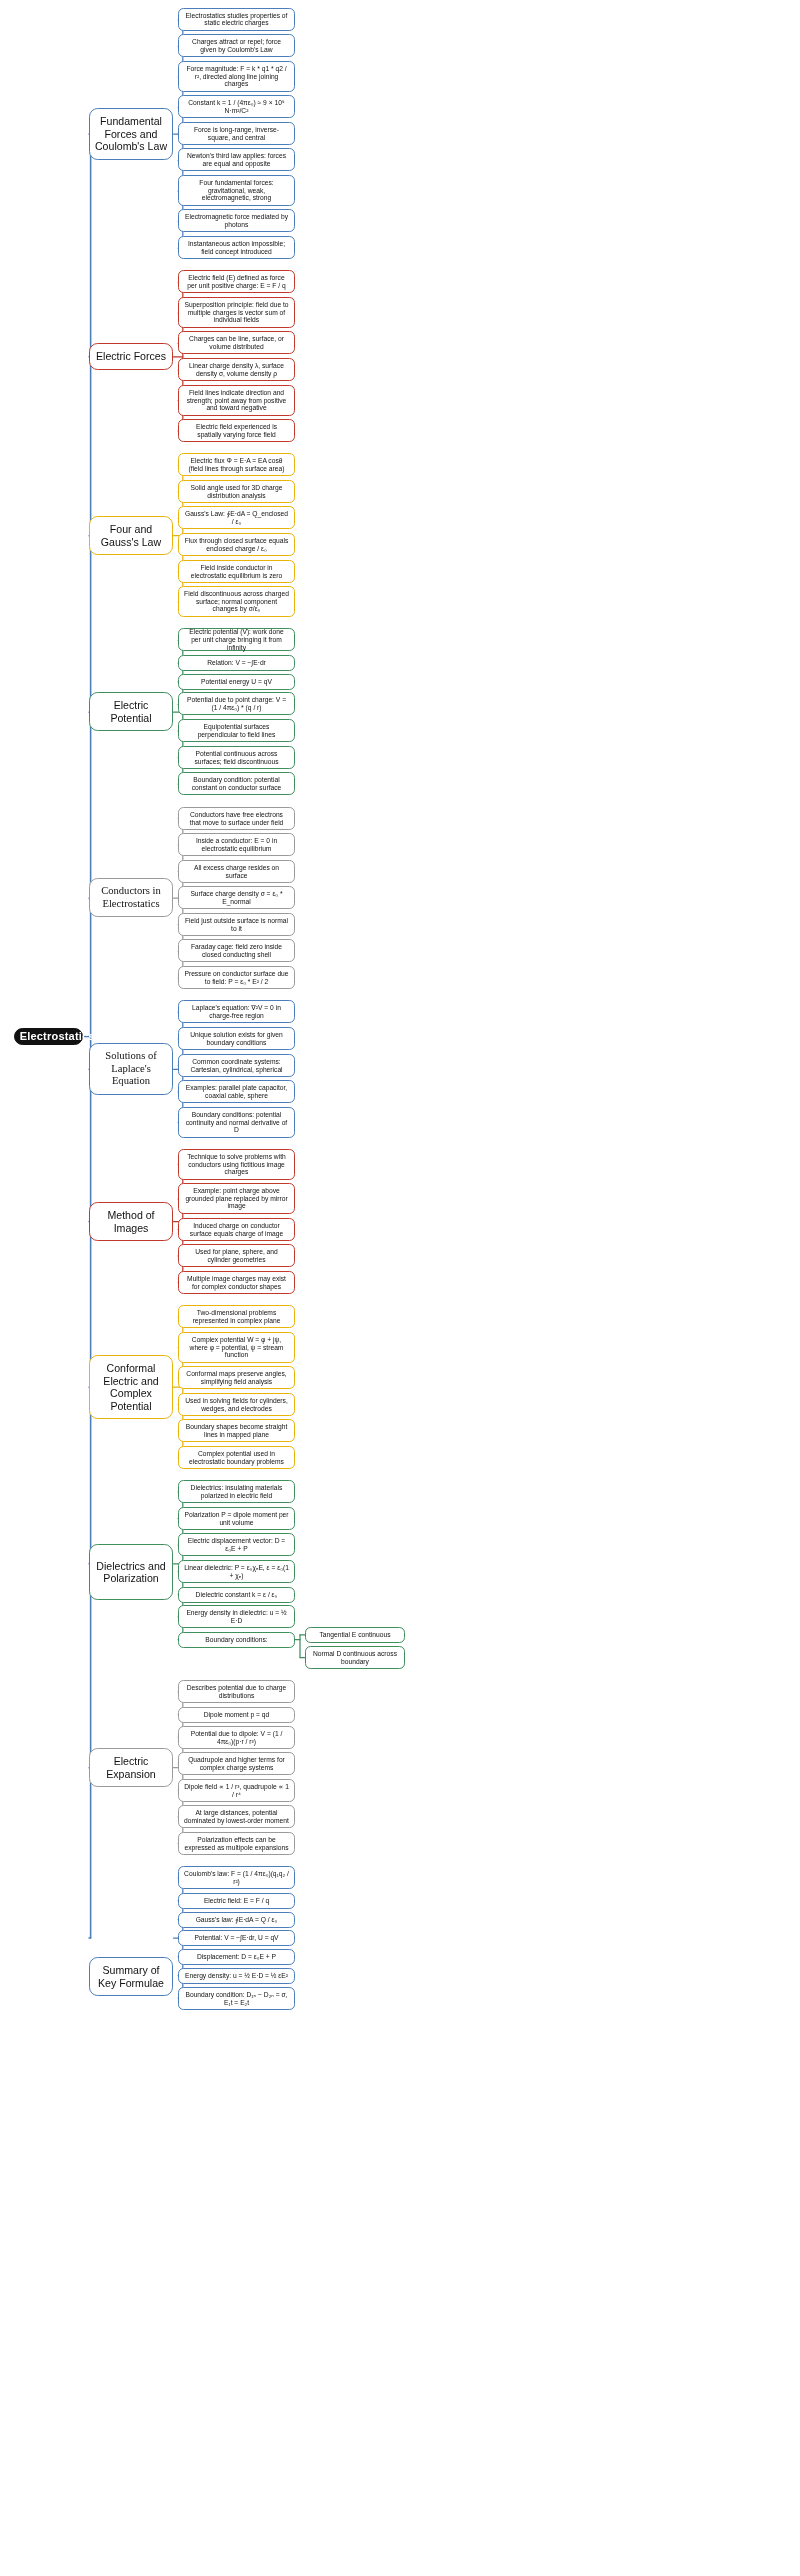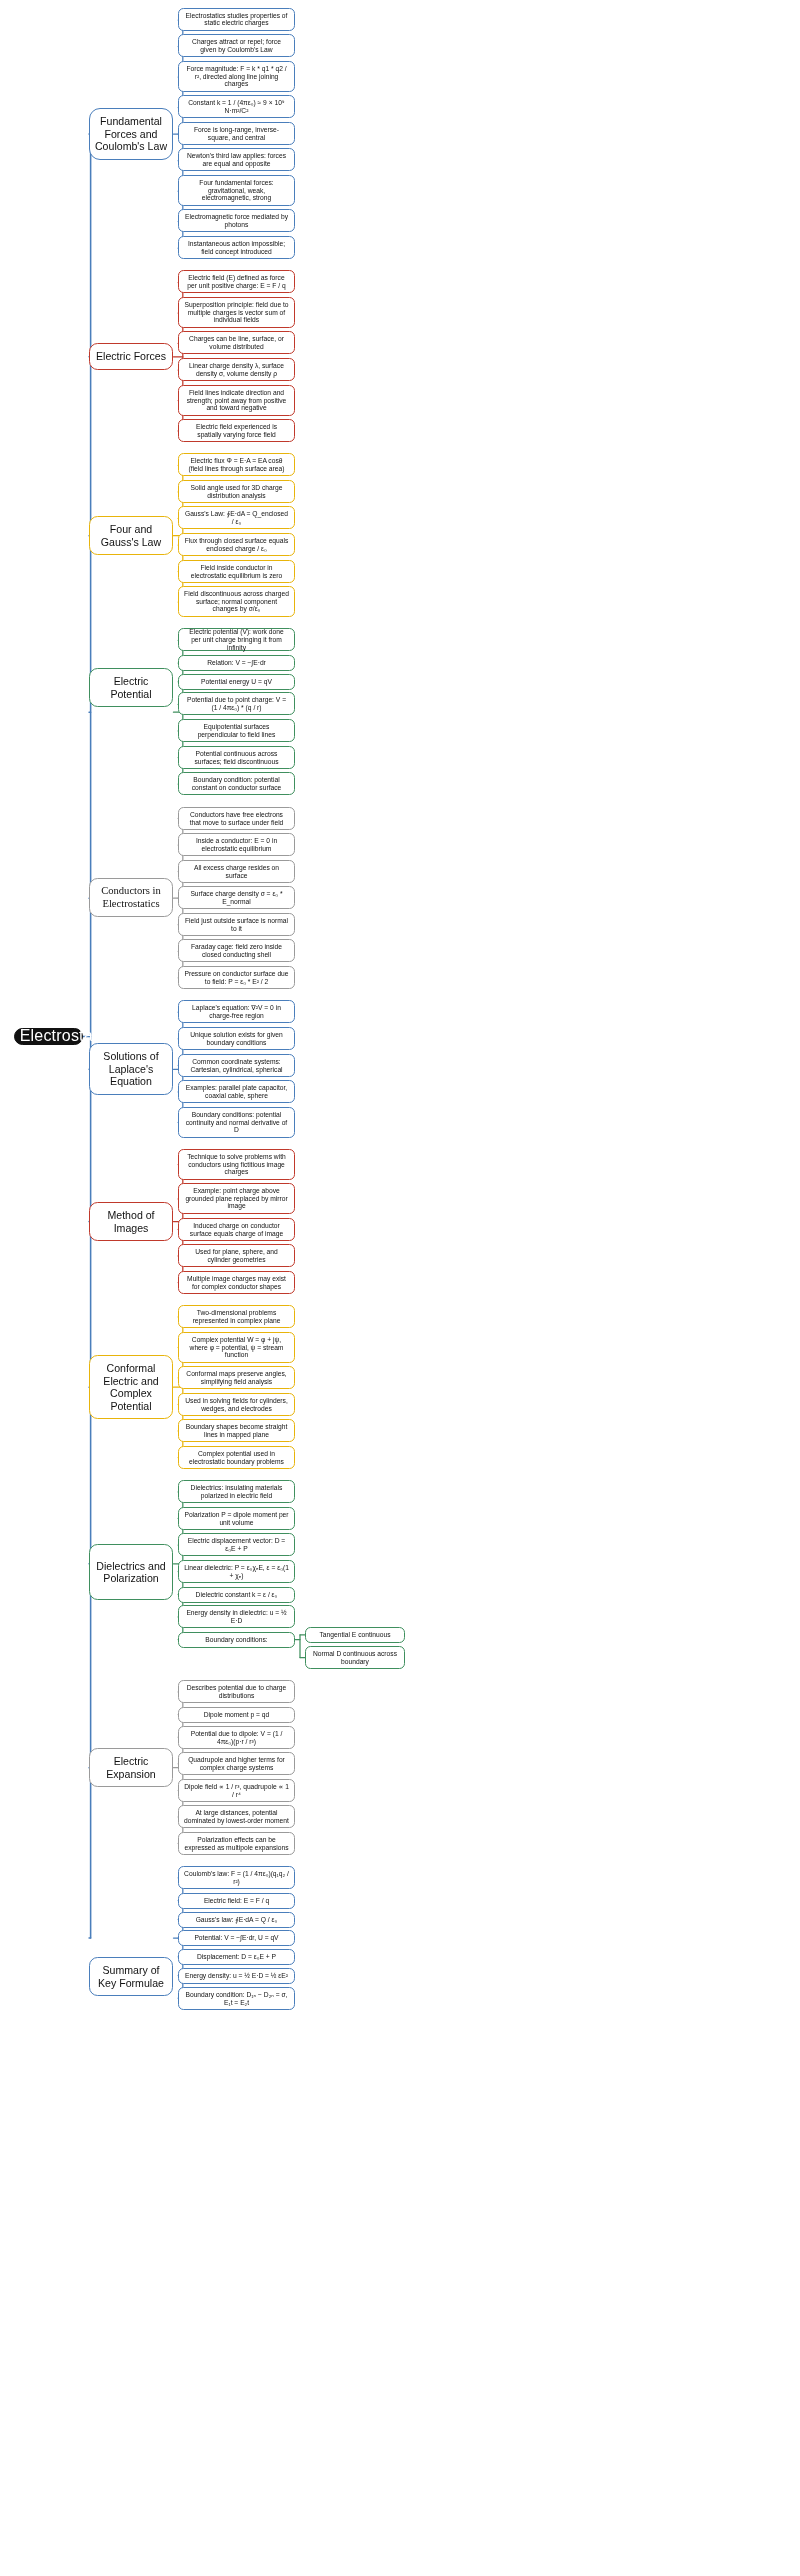--- a/index.html
+++ b/index.html
@@ -11,21 +11,21 @@
   #canvas{position:absolute;inset:0;}
   svg.links{position:absolute;left:0;top:0;width:800px;height:2576px;pointer-events:none;}
 
   .node{position:absolute;box-sizing:border-box;display:flex;align-items:center;justify-content:center;
         text-align:center;border-radius:7px;background:#ffffff;border:1.6px solid #4a7ebb;
         padding:2.3px 4.7px;line-height:1.18;}
   .node span{display:block;width:100%;}
 
   .root{
     background:#111111;color:#ffffff;border:1.6px solid #111111;border-radius:8.6px;
-    font-size:16px;font-weight:400;letter-spacing:0.2px;
+    font-size:11px;font-weight:700;letter-spacing:0.2px;
   }
   .branch{font-size:10.6px;font-weight:400;border-width:1.6px;border-radius:8.6px;color:#111;}
   .leaf{font-size:6.7px;font-weight:400;border-width:1.3px;border-radius:5.5px;color:#111;}
 
   .c-blue{border-color:#4a7ebb;}
   .c-red{border-color:#c0392b;}
   .c-orange{border-color:#e8b40b;}
   .c-green{border-color:#3f8f5e;}
   .c-gray{border-color:#9a9a9a;}
 </style>
@@ -167,21 +167,21 @@
       </div>
       <div class="node leaf c-blue" style="left: 178px; top: 175px; width: 117px; height: 31px;">
         <span>Four fundamental forces: gravitational, weak, electromagnetic, strong</span>
       </div>
       <div class="node leaf c-blue" style="left: 178px; top: 209px; width: 117px; height: 23.4px;">
         <span>Electromagnetic force mediated by photons</span>
       </div>
       <div class="node leaf c-blue" style="left: 178px; top: 236px; width: 117px; height: 23.4px;">
         <span>Instantaneous action impossible; field concept introduced</span>
       </div>
-      <div class="node branch c-blue" style="left: 89px; top: 108px; width: 84px; height: 52px; border-radius: 11px;">
+      <div class="node branch c-blue" style="left: 89px; top: 108px; width: 84px; height: 52px;">
         <span>Fundamental Forces and Coulomb's Law</span>
       </div>
       <div class="node leaf c-red" style="left: 178px; top: 270px; width: 117px; height: 23.4px;">
         <span>Electric field (E) defined as force per unit positive charge: E = F / q</span>
       </div>
       <div class="node leaf c-red" style="left: 178px; top: 297px; width: 117px; height: 31px;">
         <span>Superposition principle: field due to multiple charges is vector sum of individual fields</span>
       </div>
       <div class="node leaf c-red" style="left: 178px; top: 331px; width: 117px; height: 23.4px;">
         <span>Charges can be line, surface, or volume distributed</span>
@@ -233,21 +233,21 @@
       </div>
       <div class="node leaf c-green" style="left: 178px; top: 719px; width: 117px; height: 23.4px;">
         <span>Equipotential surfaces perpendicular to field lines</span>
       </div>
       <div class="node leaf c-green" style="left: 178px; top: 746px; width: 117px; height: 23.4px;">
         <span>Potential continuous across surfaces; field discontinuous</span>
       </div>
       <div class="node leaf c-green" style="left: 178px; top: 772px; width: 117px; height: 23.4px;">
         <span>Boundary condition: potential constant on conductor surface</span>
       </div>
-      <div class="node branch c-green" style="left: 89px; top: 668px; width: 84px; height: 39px;">
+      <div class="node branch c-green" style="left: 89px; top: 692px; width: 84px; height: 39px;">
         <span>Electric Potential</span>
       </div>
       <div class="node leaf c-gray" style="left: 178px; top: 807px; width: 117px; height: 23.4px;">
         <span>Conductors have free electrons that move to surface under field</span>
       </div>
       <div class="node leaf c-gray" style="left: 178px; top: 833px; width: 117px; height: 23.4px;">
         <span>Inside a conductor: E = 0 in electrostatic equilibrium</span>
       </div>
       <div class="node leaf c-gray" style="left: 178px; top: 860px; width: 117px; height: 23.4px;">
         <span>All excess charge resides on surface</span>
@@ -275,21 +275,21 @@
       </div>
       <div class="node leaf c-blue" style="left: 178px; top: 1054px; width: 117px; height: 23.4px;">
         <span>Common coordinate systems: Cartesian, cylindrical, spherical</span>
       </div>
       <div class="node leaf c-blue" style="left: 178px; top: 1080px; width: 117px; height: 23.4px;">
         <span>Examples: parallel plate capacitor, coaxial cable, sphere</span>
       </div>
       <div class="node leaf c-blue" style="left: 178px; top: 1107px; width: 117px; height: 31px;">
         <span>Boundary conditions: potential continuity and normal derivative of D</span>
       </div>
-      <div class="node branch c-blue" style="left: 89px; top: 1043px; width: 84px; height: 52px;">
+      <div class="node branch c-blue" style="left: 89px; top: 1043px; width: 84px; height: 52px; font-family: Liberation Serif, serif;">
         <span>Solutions of Laplace's Equation</span>
       </div>
       <div class="node leaf c-red" style="left: 178px; top: 1149px; width: 117px; height: 31px;">
         <span>Technique to solve problems with conductors using fictitious image charges</span>
       </div>
       <div class="node leaf c-red" style="left: 178px; top: 1183px; width: 117px; height: 31px;">
         <span>Example: point charge above grounded plane replaced by mirror image</span>
       </div>
       <div class="node leaf c-red" style="left: 178px; top: 1218px; width: 117px; height: 23.4px;">
         <span>Induced charge on conductor surface equals charge of image</span>

